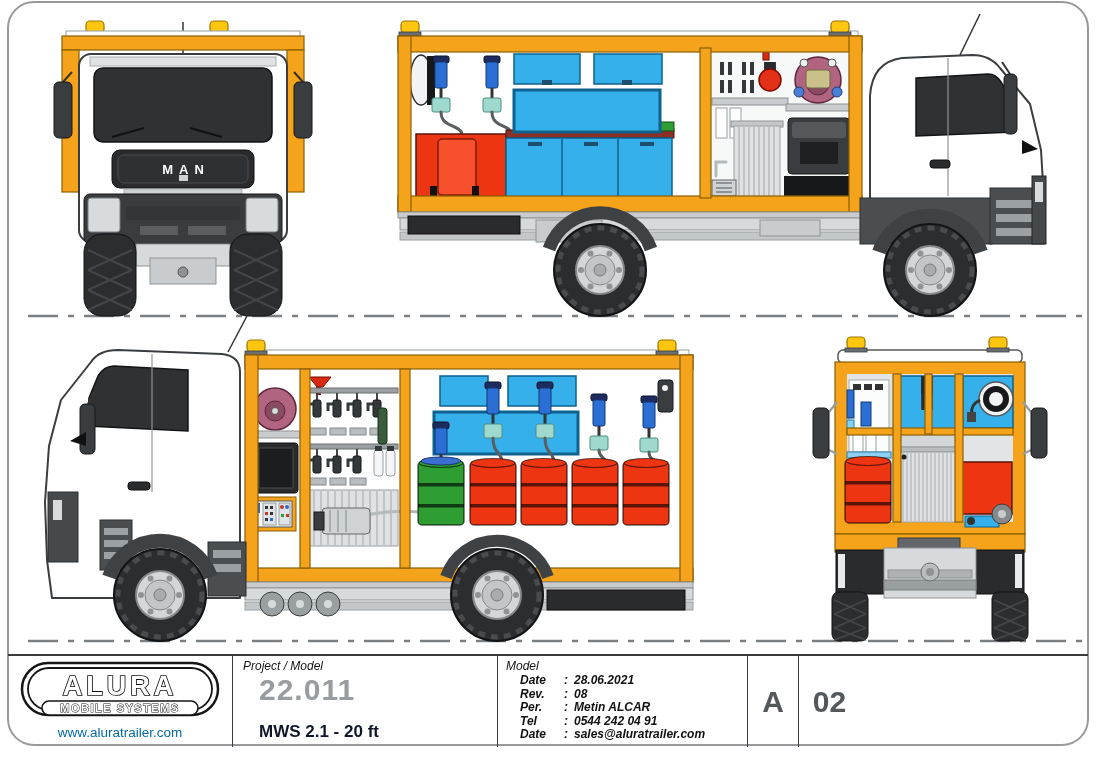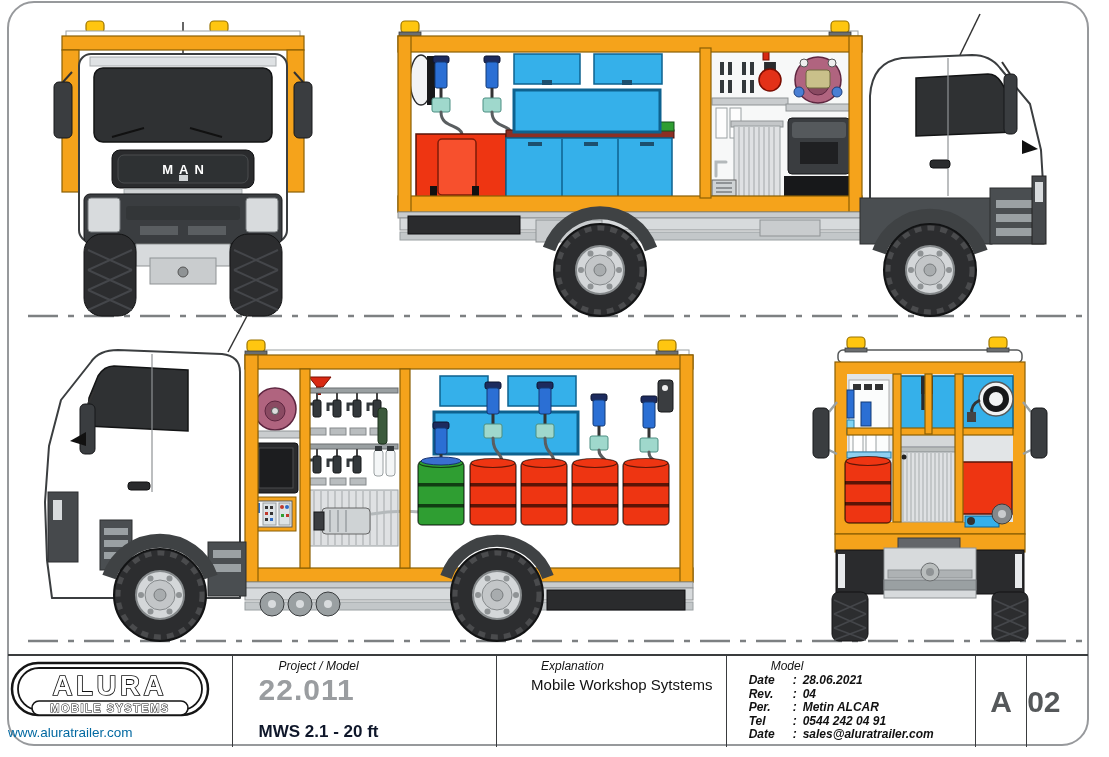--- a/index.html
+++ b/index.html
@@ -23,27 +23,27 @@
   .pipe{stroke:#b4b9bb;stroke-width:3;fill:none;stroke-linecap:round;}
   .ground{stroke:var(--ground,#7D8082);stroke-width:2.5;stroke-dasharray:30 10 6 10;fill:none;}
   .sheet{fill:none;stroke:var(--sheet_border,#97999C);stroke-width:2;}
   .grille-text{fill:#fff;font-weight:bold;font-size:13px;letter-spacing:6px;}
 
   
   .tblock{position:absolute;left:8px;top:654px;width:1080px;height:91px;display:flex;z-index:5;}
   .tcell{border-right:1.5px solid #3a3c3e;box-sizing:border-box;position:relative;}
   .tblock{border-top:2px solid #3a3c3e;}
   .tcell:last-child{border-right:none;}
-  .cell-logo{width:225px;}
+  .cell-logo{width:225px;text-align:center;}
   .cell-project{width:265px;padding:3px 10px;}
   .cell-expl{width:230px;padding:3px 8px;}
   .cell-info{width:250px;padding:3px 8px;}
   .cell-a{width:51px;display:flex;align-items:center;justify-content:center;}
-  .cell-num{width:61px;display:flex;align-items:center;justify-content:flex-start;}
-  .lbl{font-style:italic;font-size:12px;color:#141414;margin-left:36px;}
+  .cell-num{width:61px;display:flex;align-items:center;justify-content:center;}
+  .lbl{font-style:italic;font-size:12px;color:#141414;}
   .proj-code{font-weight:bold;font-size:30px;color:var(--title_gray,#9A9DA0);letter-spacing:1px;margin:1px 0 16px 16px;line-height:1.05;}
   .proj-name{font-weight:bold;font-size:17px;color:#0f172a;margin-left:16px;}
   .expl-text{font-size:15px;color:#111;margin:3px 0 0 26px;}
   .info-grid{margin:1px 0 0 14px;}
   .info-row{display:flex;font-style:italic;font-weight:bold;font-size:12px;color:#111;line-height:13.5px;}
   .info-row .k{width:38px;}
   .info-row .c{width:16px;text-align:center;}
   .big-letter{font-weight:bold;font-size:30px;color:#55585a;}
   .site{font-size:13.5px;color:#0369a1;margin-top:-1px;}
   .logo-svg{margin-top:4px;}
@@ -465,36 +465,32 @@
       <rect x="24" y="41" width="156" height="14" rx="7" fill="#fff" stroke="#151515" stroke-width="1.6"></rect>
       <text x="102" y="52" text-anchor="middle" font-size="11" font-weight="bold" letter-spacing="1.5" fill="#fff" stroke="#111" stroke-width="1" style="paint-order:stroke">MOBILE SYSTEMS</text>
     </svg>
     <div class="site">www.aluratrailer.com</div>
   </div>
   <div class="tcell cell-project">
     <div class="lbl">Project / Model</div>
     <div class="proj-code">22.011</div>
     <div class="proj-name">MWS 2.1 - 20 ft</div>
   </div>
-  <div class="tcell cell-expl">
-    <div class="lbl">Explanation</div>
-    <div class="expl-text">Mobile Workshop Sytstems</div>
-  </div>
   <div class="tcell cell-info">
     <div class="lbl">Model</div>
     <div class="info-grid">
       <div class="info-row">
         <span class="k">Date</span>
           <span class="c">:</span>
           <span class="v">28.06.2021</span>
       </div>
       <div class="info-row">
         <span class="k">Rev.</span>
           <span class="c">:</span>
-          <span class="v">04</span>
+          <span class="v">08</span>
       </div>
       <div class="info-row">
         <span class="k">Per.</span>
           <span class="c">:</span>
           <span class="v">Metin ALCAR</span>
       </div>
       <div class="info-row">
         <span class="k">Tel</span>
           <span class="c">:</span>
           <span class="v">0544 242 04 91</span>

